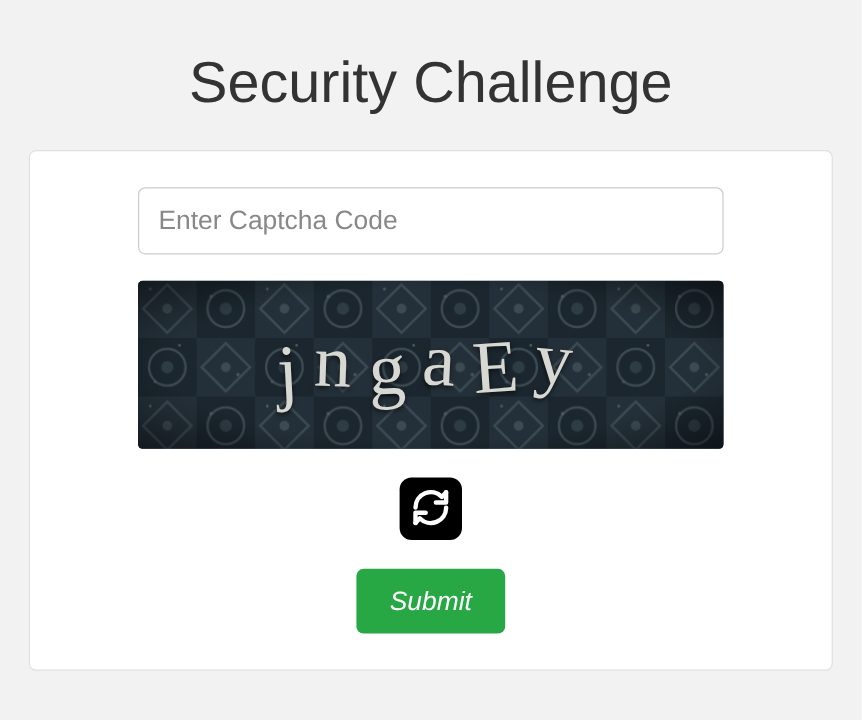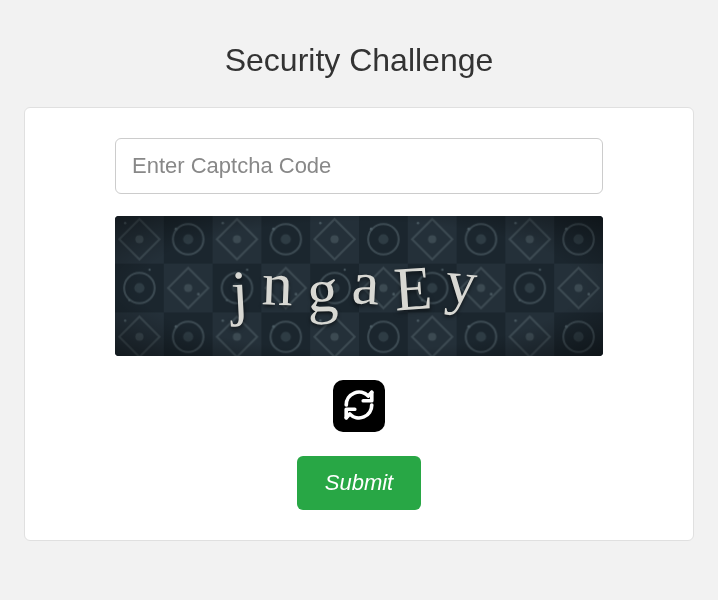--- a/index.html
+++ b/index.html
@@ -5,21 +5,21 @@
     * { box-sizing: border-box; margin: 0; padding: 0; }
     body {
       font-family: -apple-system, BlinkMacSystemFont, "Segoe UI", Helvetica, Arial, sans-serif;
       background: #f2f2f2;
       width: 718px;
       height: 600px;
       overflow: hidden;
     }
     .page-title {
       text-align: center;
-      font-size: 32px;
+      font-size: 48px;
       font-weight: 400;
       color: #333;
       padding-top: 42px;
       padding-bottom: 28px;
     }
     .card {
       background: #fff;
       border: 1px solid #e0e0e0;
       border-radius: 6px;
       margin: 0 24px;

